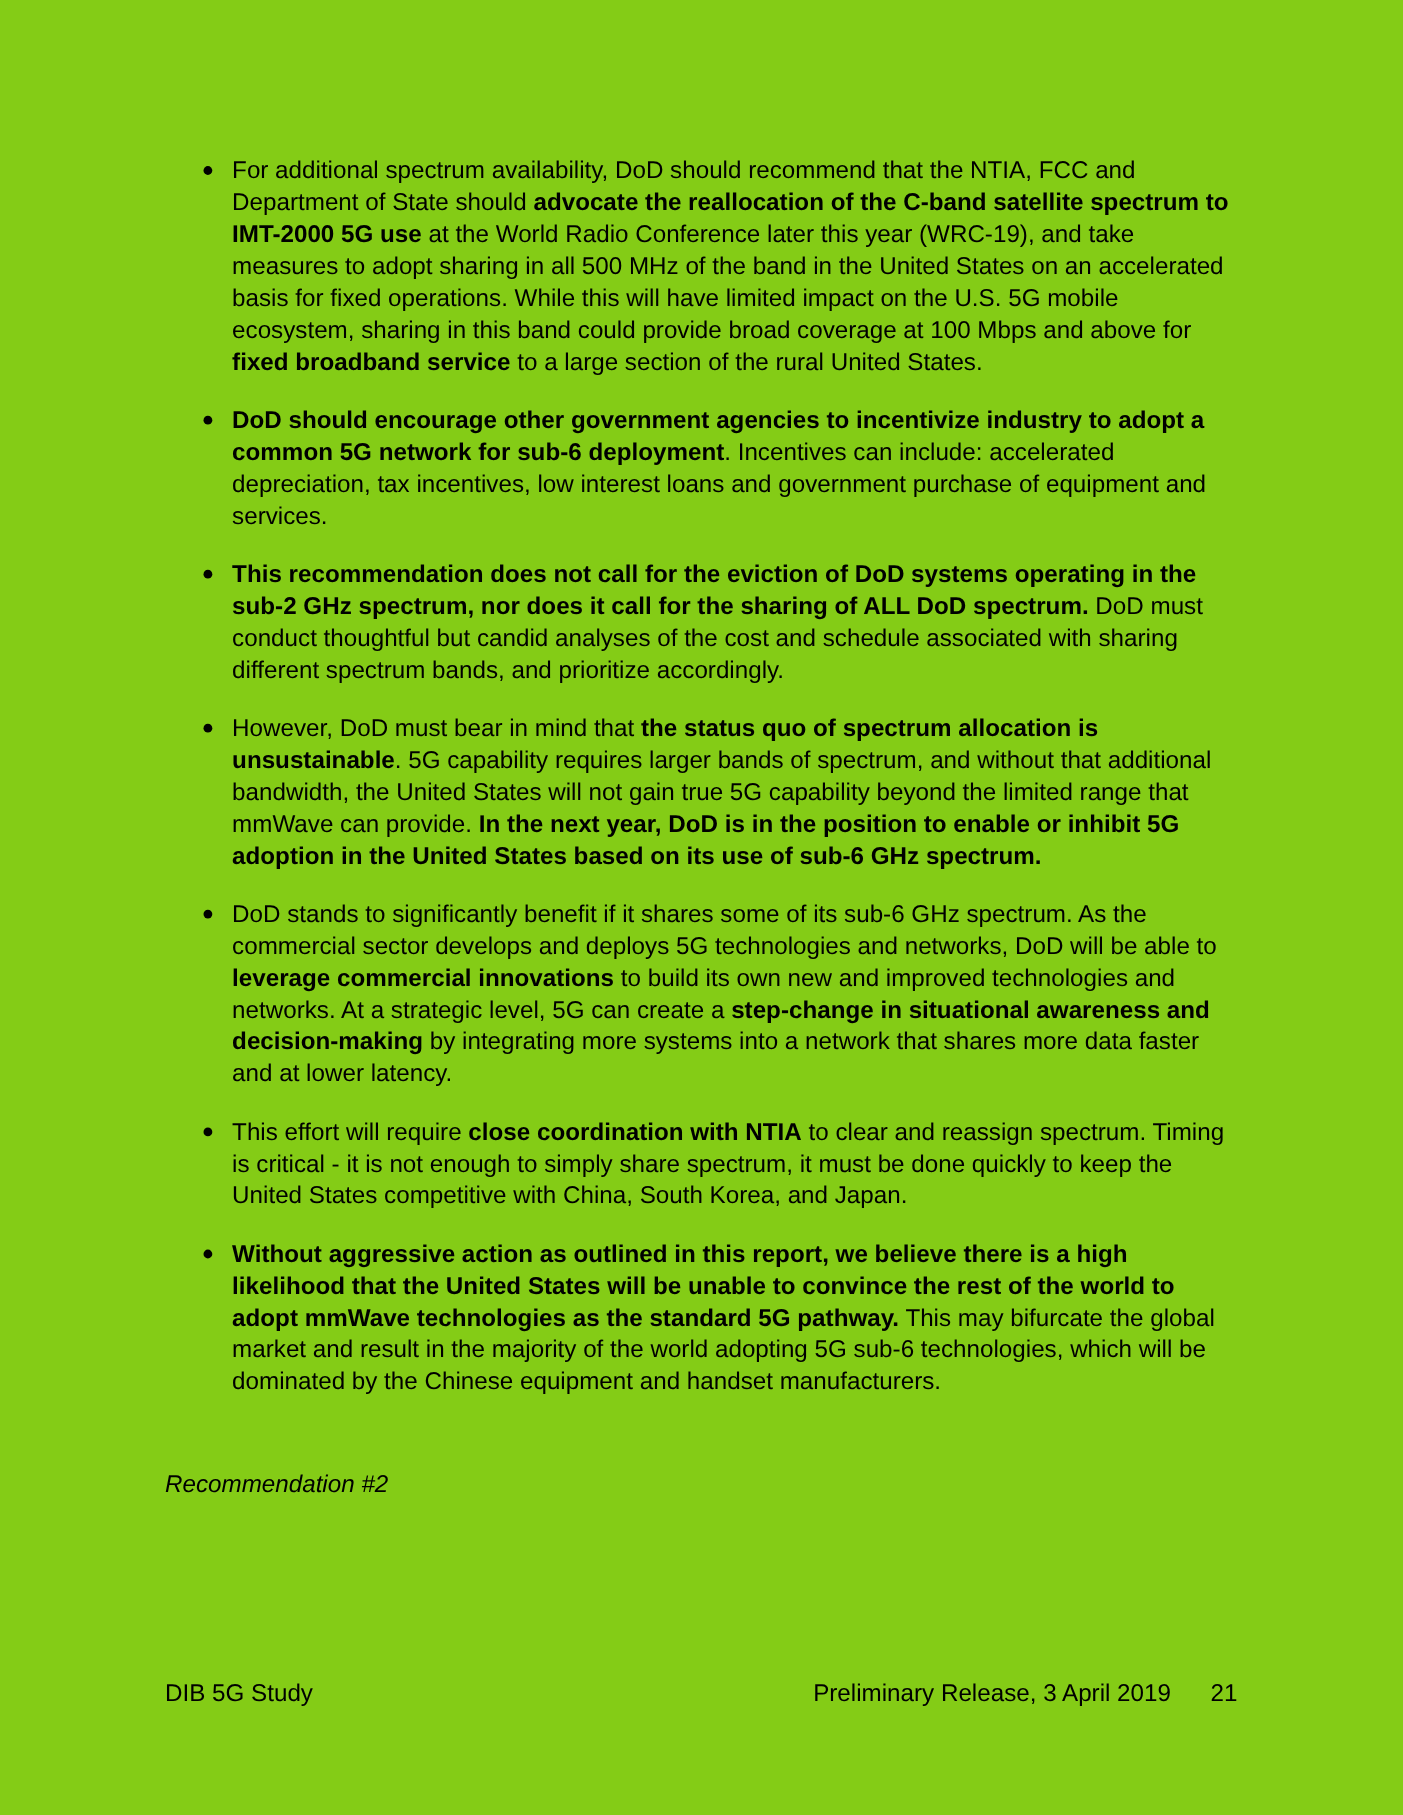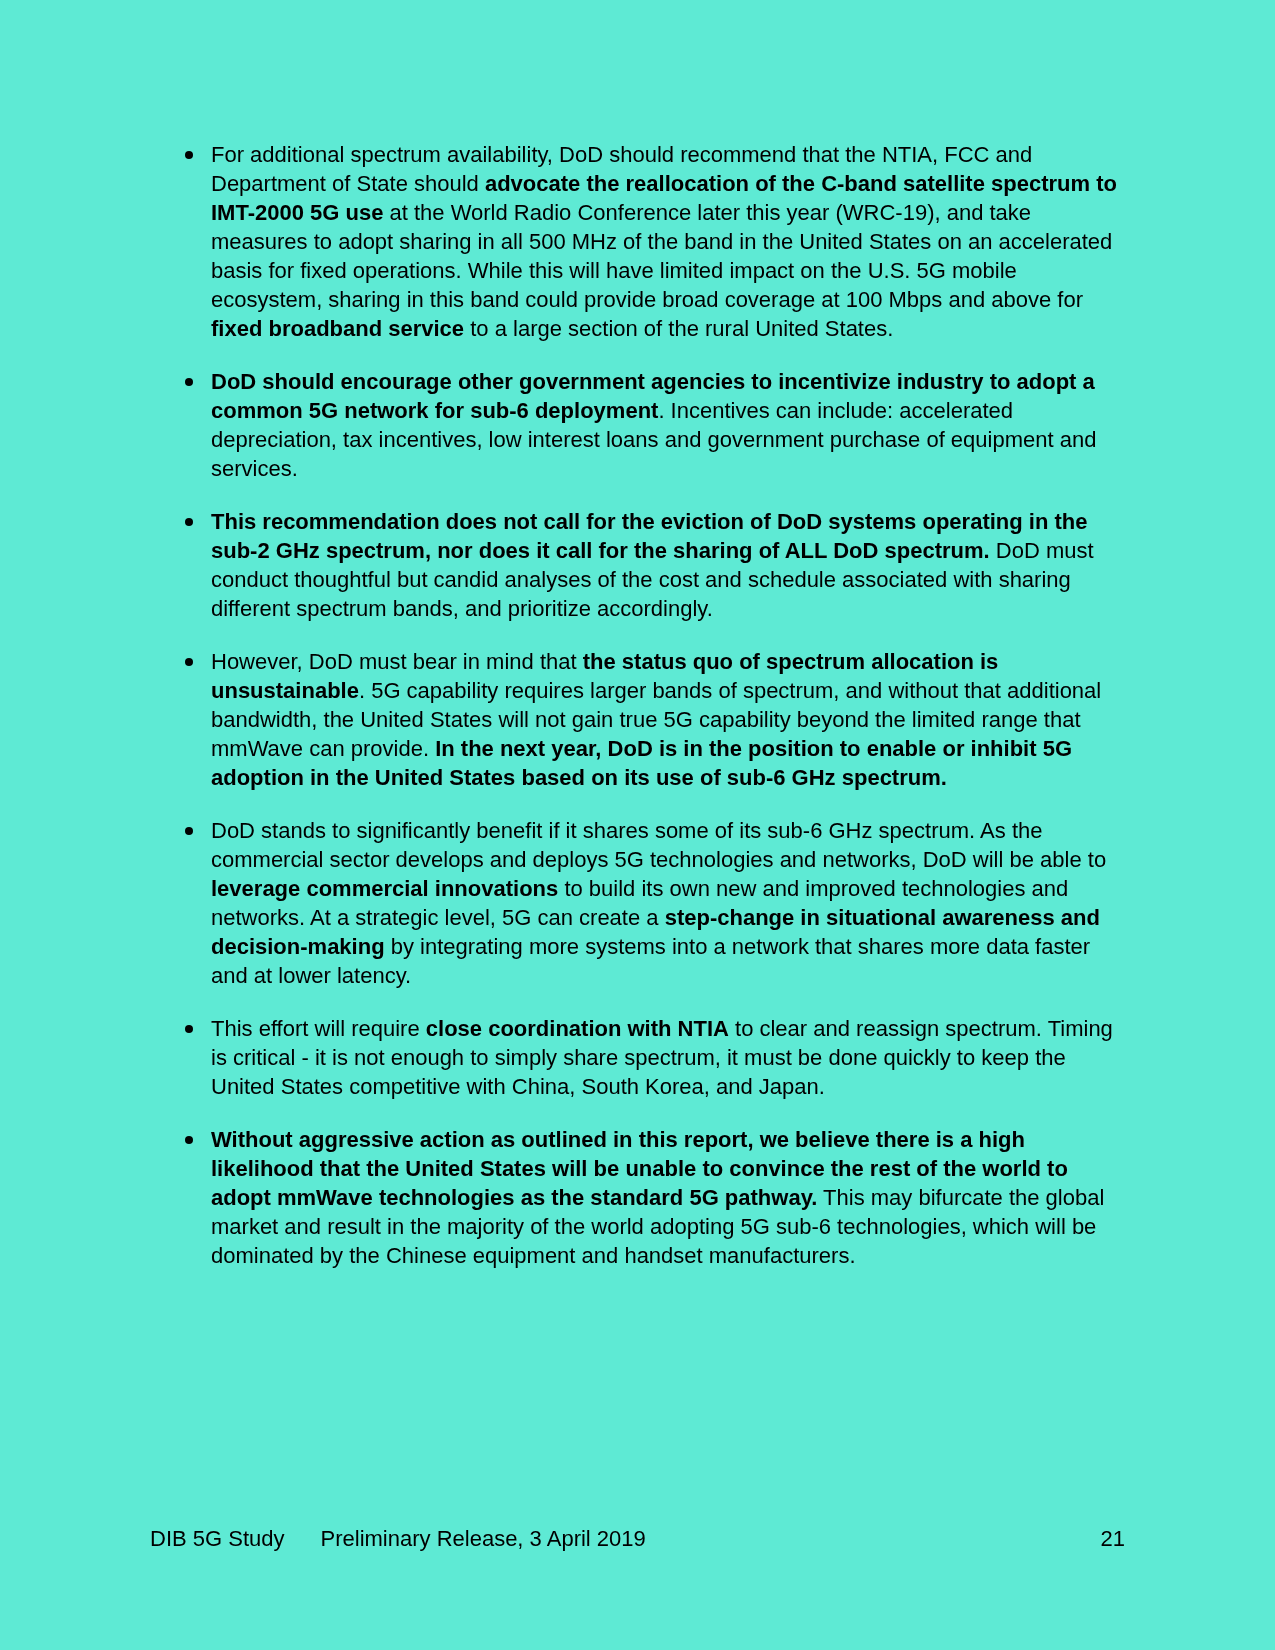--- a/index.html
+++ b/index.html
@@ -2,21 +2,21 @@
 <html><head>
 <meta charset="utf-8">
 <style>
   * { box-sizing: border-box; }
   html, body { margin: 0; padding: 0; background: #e8e8e8; }
   .page {
     position: relative;
     width: 1275px;
     height: 1650px;
     margin: 0 auto;
-    background: #5eead4;
+    background: #84cc16;
     color: #000000;
     font-family: "Liberation Sans", sans-serif;
     font-size: 22px;
     line-height: 29px;
     overflow: hidden;
   }
   .content {
     position: absolute;
     top: 140px;
     left: 150px;
@@ -63,21 +63,21 @@
     position: absolute;
     top: 1524px;
     left: 150px;
     right: 150px;
     display: flex;
     align-items: baseline;
     gap: 36px;
   }
   .footer-center {
     flex: 1 1 auto;
-    text-align: left;
+    text-align: right;
   }
   .footer-left, .footer-right {
     flex: 0 0 auto;
   }
 </style>
 </head>
 <body>
 
 <div class="page">
   <div class="content">
@@ -118,20 +118,21 @@
           </span>
           <span class="bullet-text"><span>This effort will require </span><strong>close coordination with NTIA</strong><span> to clear and reassign spectrum. Timing is critical - it is not enough to simply share spectrum, it must be done quickly to keep the United States competitive with China, South Korea, and Japan.</span></span>
         </li>
         <li class="bullet-item">
           <span class="bullet-marker">
             <span class="dot"></span>
           </span>
           <span class="bullet-text"><strong>Without aggressive action as outlined in this report, we believe there is a high likelihood that the United States will be unable to convince the rest of the world to adopt mmWave technologies as the standard 5G pathway.</strong><span> This may bifurcate the global market and result in the majority of the world adopting 5G sub-6 technologies, which will be dominated by the Chinese equipment and handset manufacturers.</span></span>
         </li>
       </ul>
+    <p class="rec-heading">Recommendation #2</p>
   </div>
 
   <div class="footer">
     <span class="footer-left">DIB 5G Study</span>
     <span class="footer-center">Preliminary Release, 3 April 2019</span>
     <span class="footer-right">21</span>
   </div>
 </div>
 
 </body></html>

